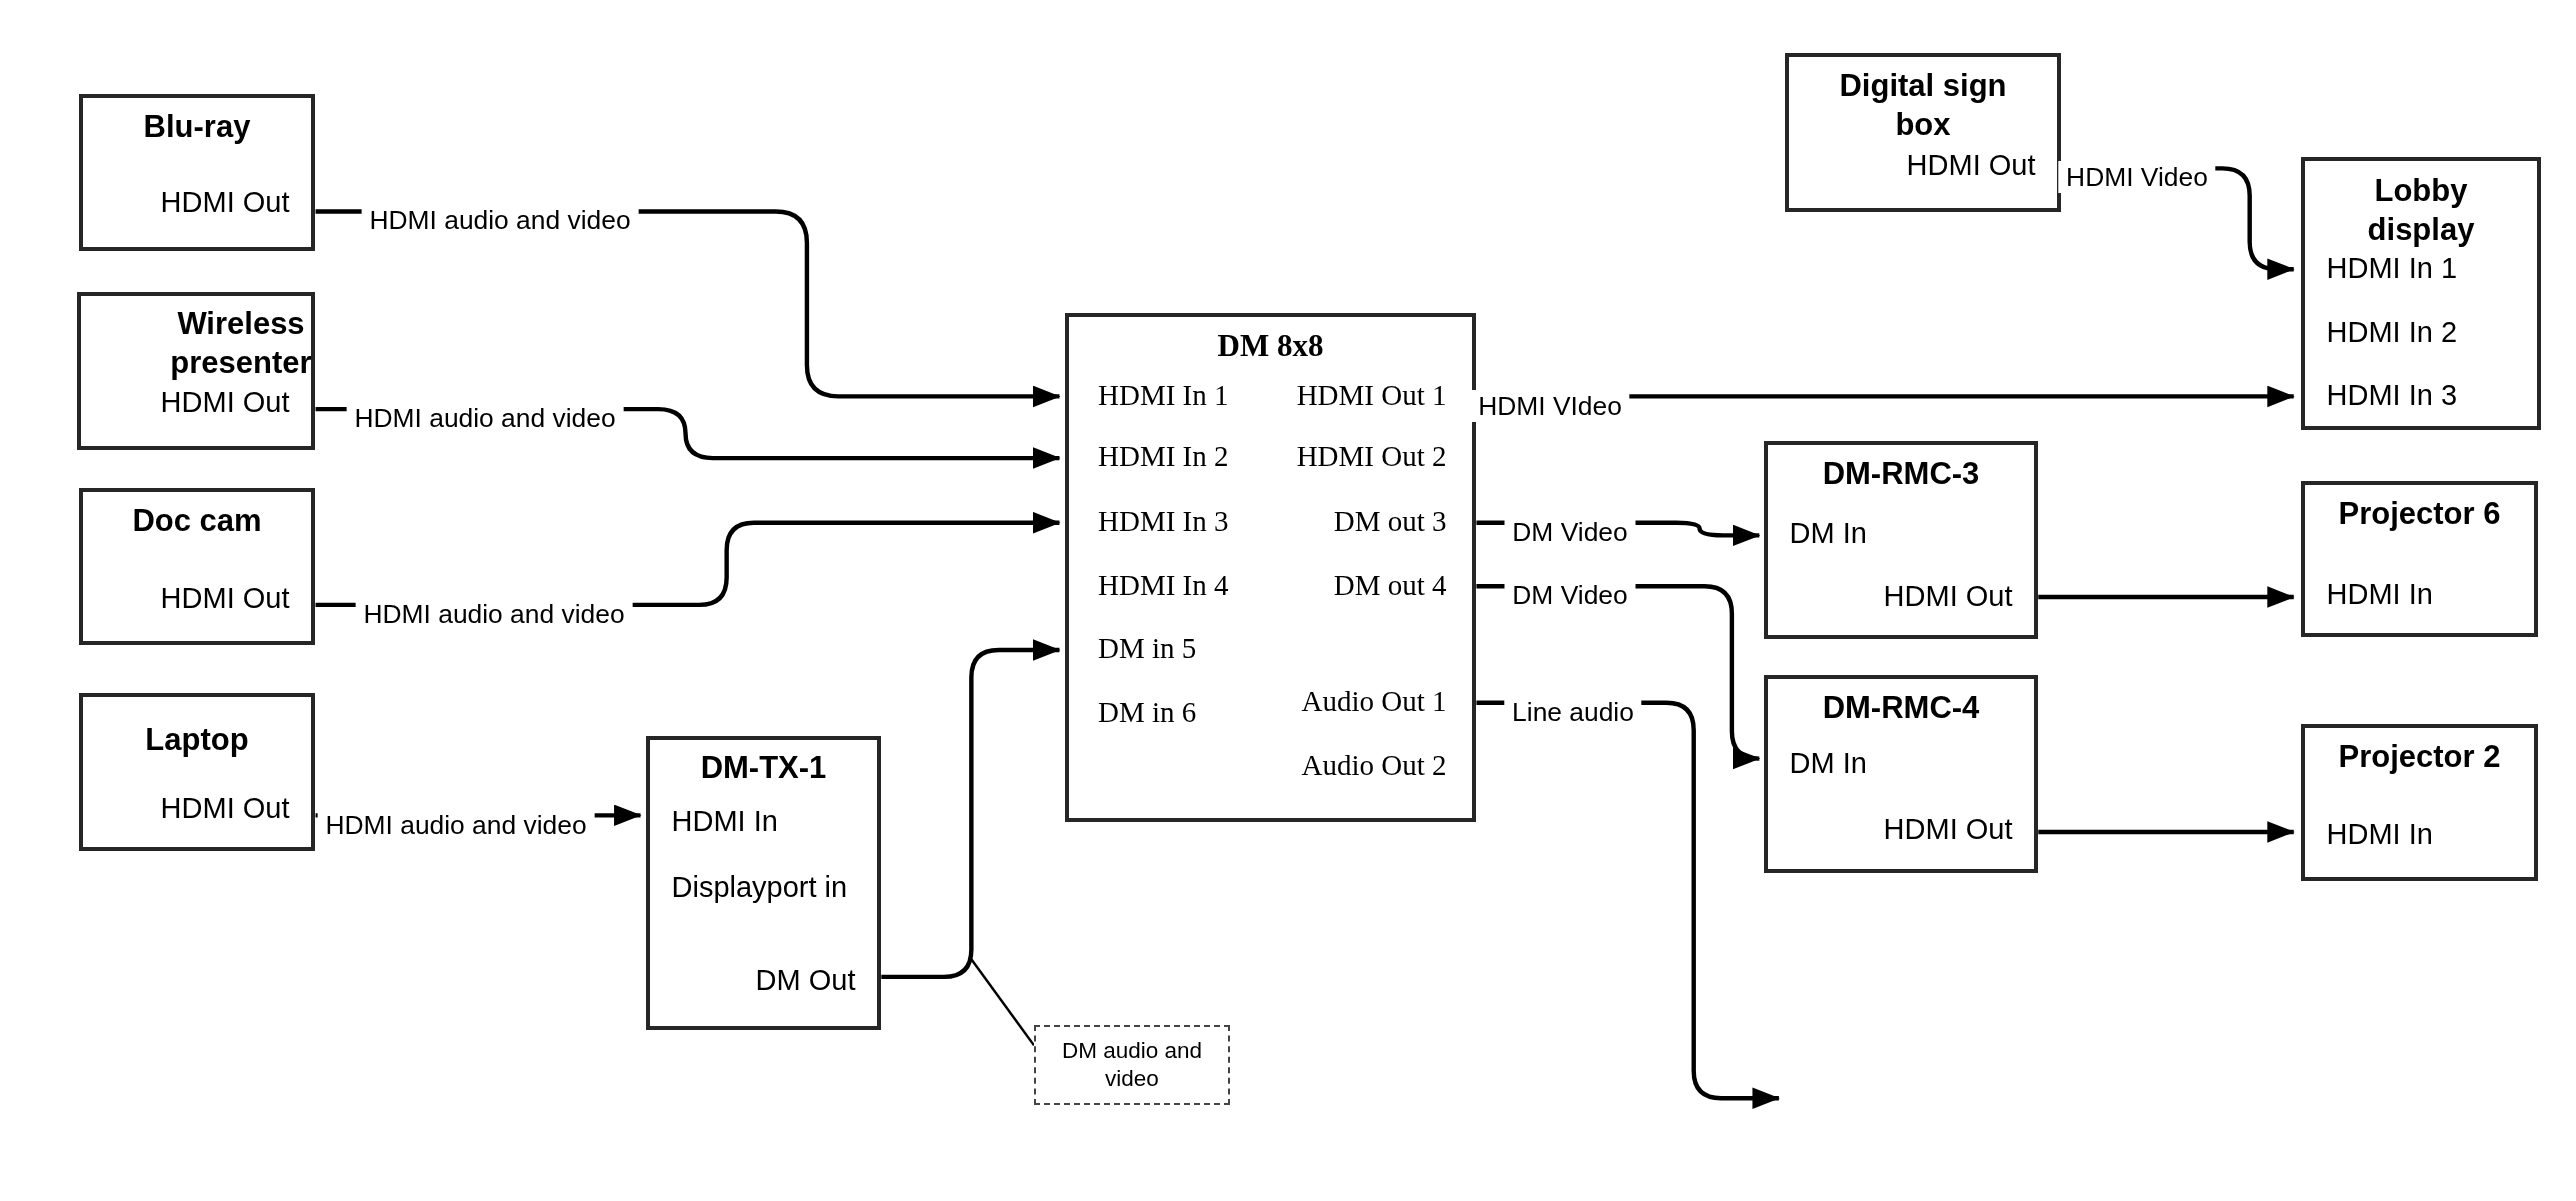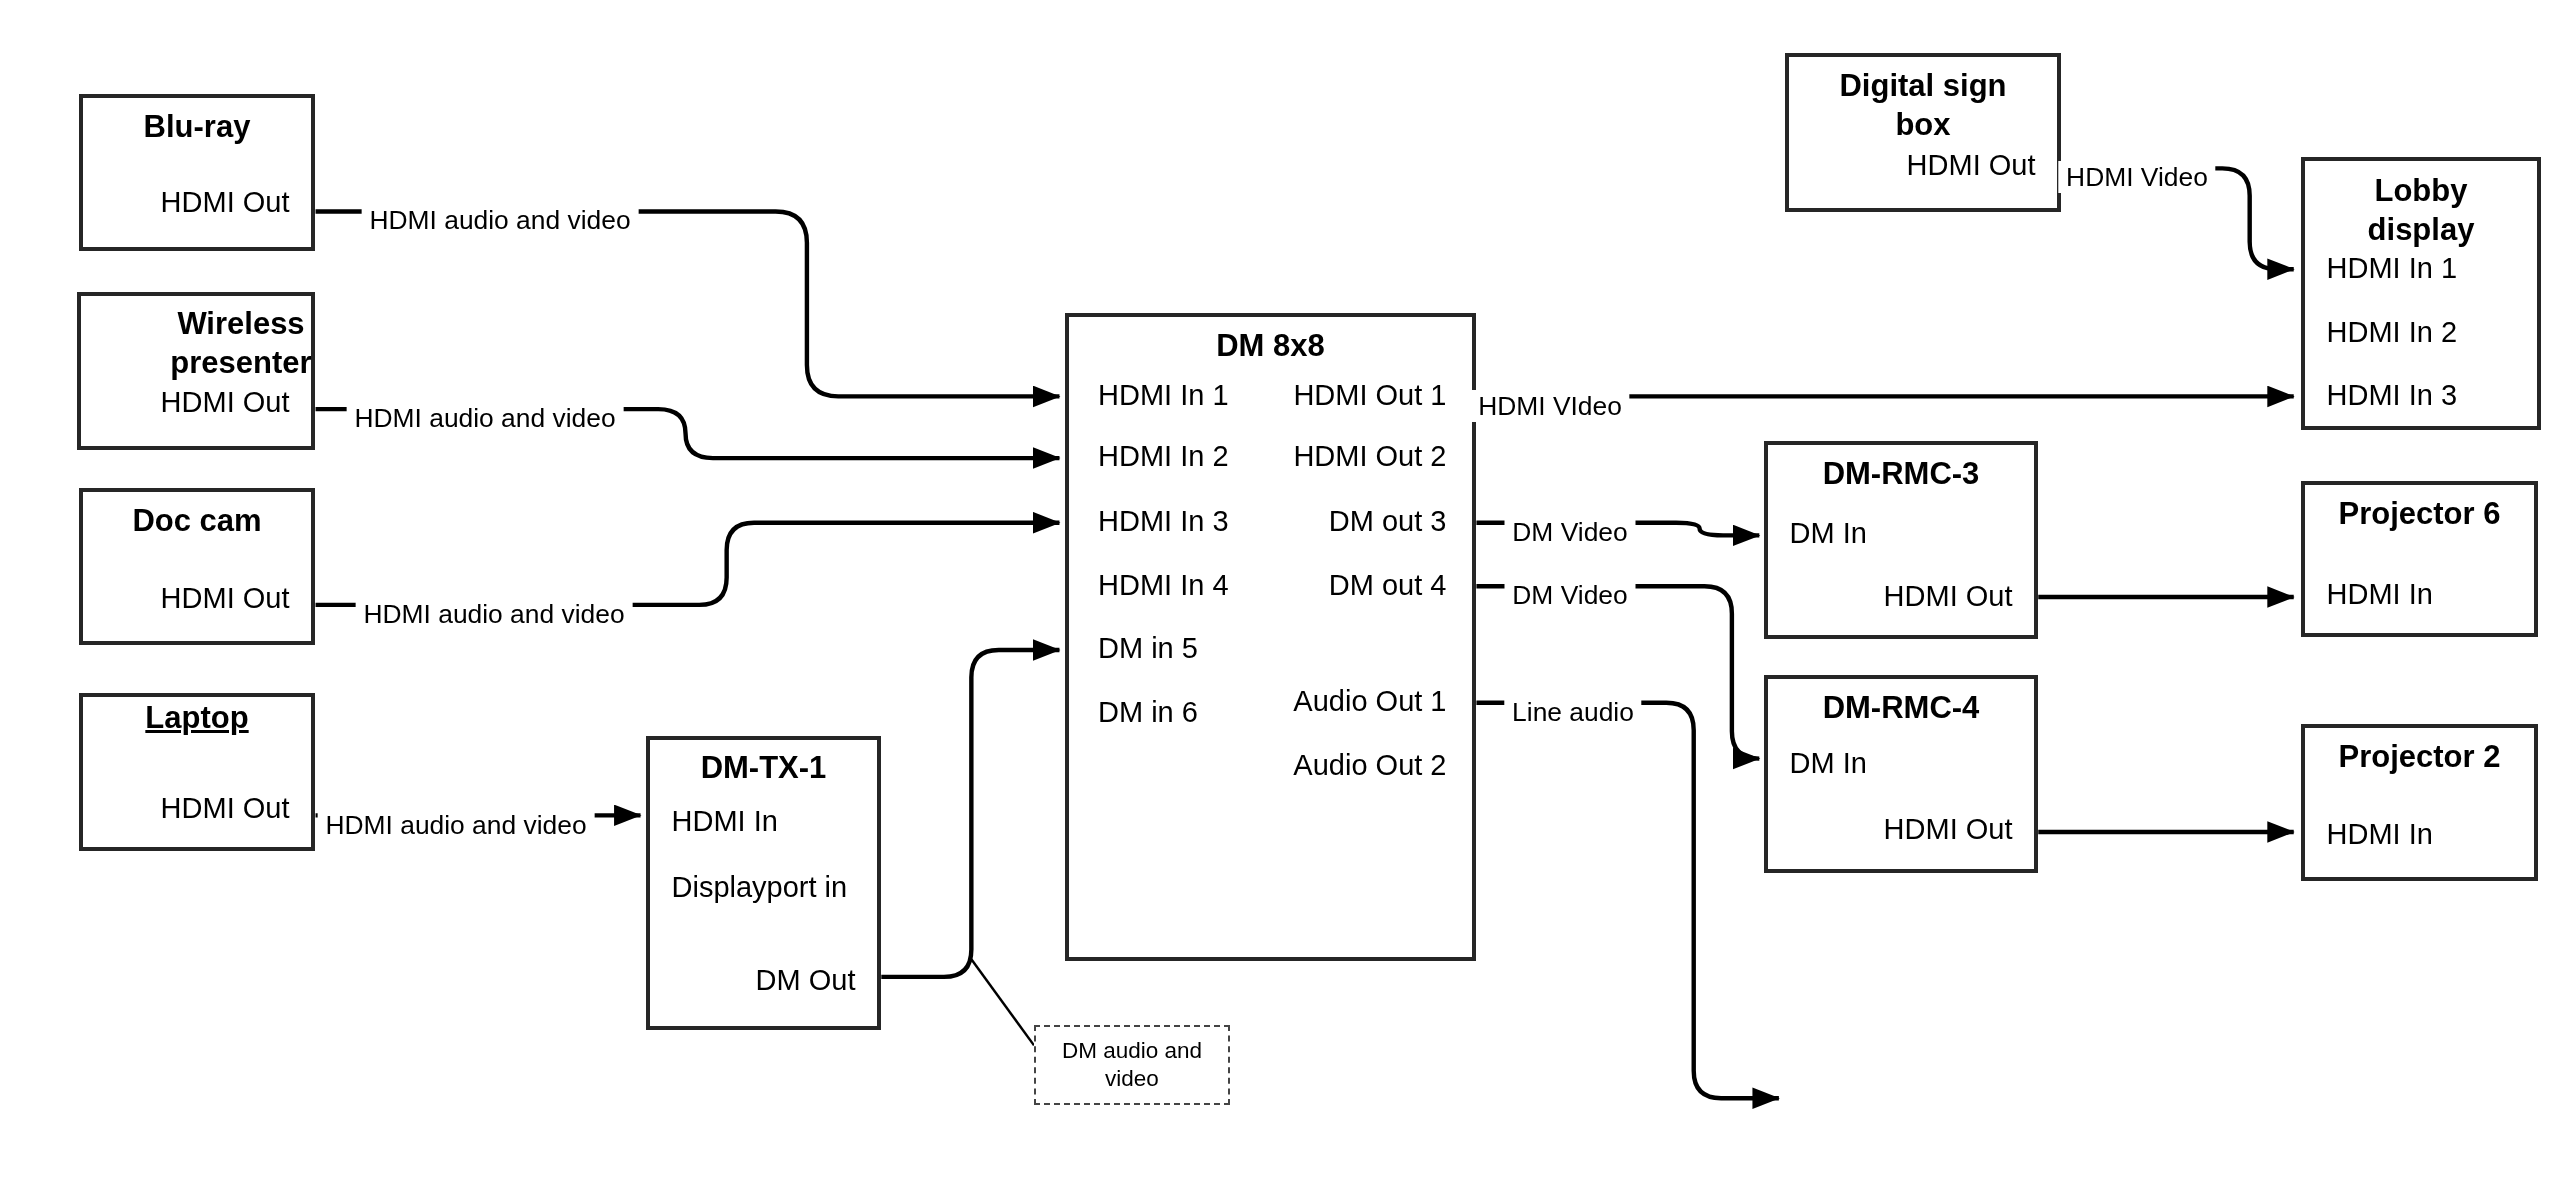--- a/index.html
+++ b/index.html
@@ -86,30 +86,30 @@
     <div class="node" style="left: 77px; top: 292px; width: 238px; height: 158px;">
       <div class="node-title" style="top: 7.8px; margin-left: 45px;">Wireless
 presenter</div>
       <div class="port" style="top: 87px; right: 21.5px; text-align: right;">HDMI Out</div>
     </div>
     <div class="node" style="left: 79px; top: 488px; width: 236px; height: 157px;">
       <div class="node-title" style="top: 8.8px;">Doc cam</div>
       <div class="port" style="top: 87px; right: 21.5px; text-align: right;">HDMI Out</div>
     </div>
     <div class="node" style="left: 79px; top: 693px; width: 236px; height: 158px;">
-      <div class="node-title" style="top: 1px; text-decoration: underline;">Laptop</div>
+      <div class="node-title" style="top: 23px;">Laptop</div>
       <div class="port" style="top: 92px; right: 21.5px; text-align: right;">HDMI Out</div>
     </div>
     <div class="node" style="left: 646px; top: 736px; width: 235px; height: 294px;">
       <div class="node-title" style="top: 7.8px;">DM-TX-1</div>
       <div class="port" style="top: 62px; left: 21.5px; text-align: left;">HDMI In</div>
       <div class="port" style="top: 128px; left: 21.5px; text-align: left;">Displayport in</div>
       <div class="port" style="top: 221px; right: 21.5px; text-align: right;">DM Out</div>
     </div>
-    <div class="node" style="left: 1065px; top: 313px; width: 411px; height: 648px;">
+    <div class="node" style="left: 1065px; top: 313px; width: 411px; height: 509px; font-family: Liberation Serif, serif;">
       <div class="node-title" style="top: 8.8px;">DM 8x8</div>
       <div class="port" style="top: 59px; left: 29px; text-align: left;">HDMI In 1</div>
       <div class="port" style="top: 120px; left: 29px; text-align: left;">HDMI In 2</div>
       <div class="port" style="top: 185px; left: 29px; text-align: left;">HDMI In 3</div>
       <div class="port" style="top: 249px; left: 29px; text-align: left;">HDMI In 4</div>
       <div class="port" style="top: 312px; left: 29px; text-align: left;">DM in 5</div>
       <div class="port" style="top: 376px; left: 29px; text-align: left;">DM in 6</div>
       <div class="port" style="top: 59px; right: 25.5px; text-align: right;">HDMI Out 1</div>
       <div class="port" style="top: 120px; right: 25.5px; text-align: right;">HDMI Out 2</div>
       <div class="port" style="top: 185px; right: 25.5px; text-align: right;">DM out 3</div>

